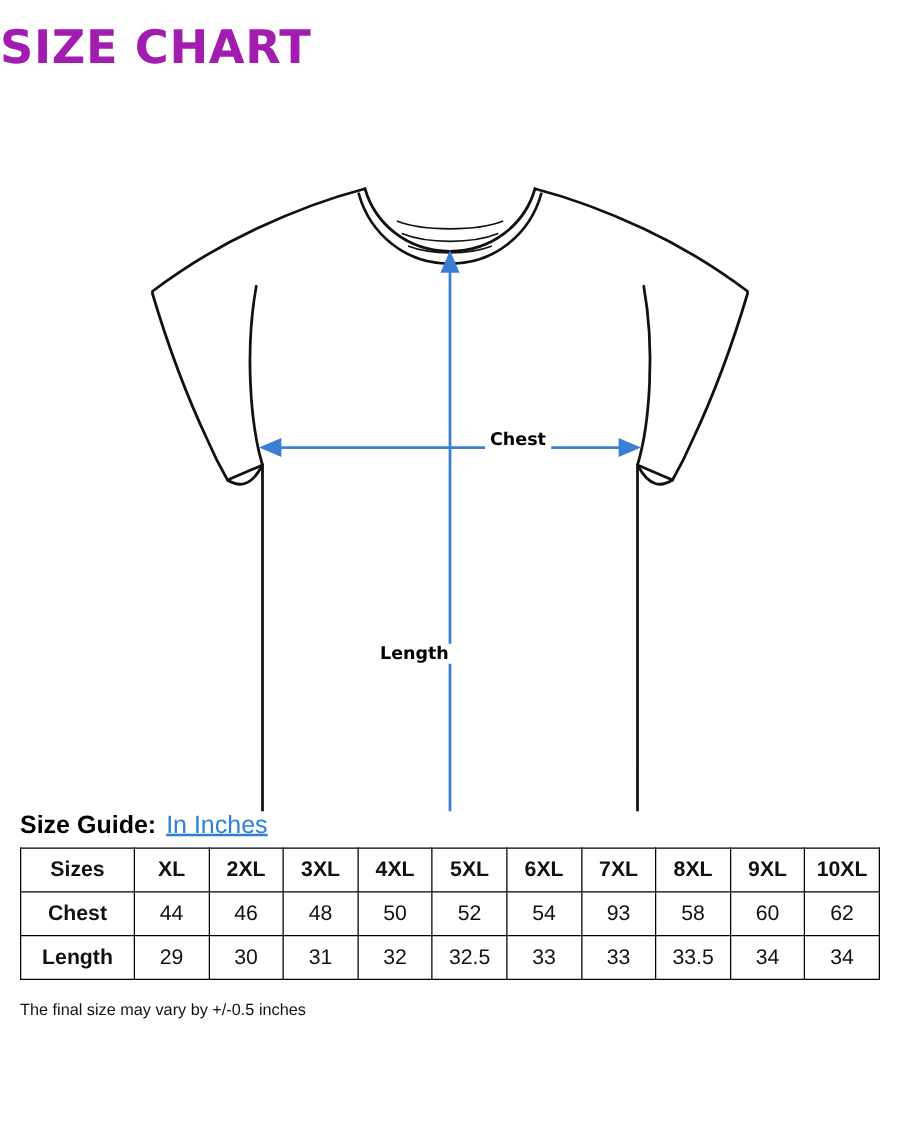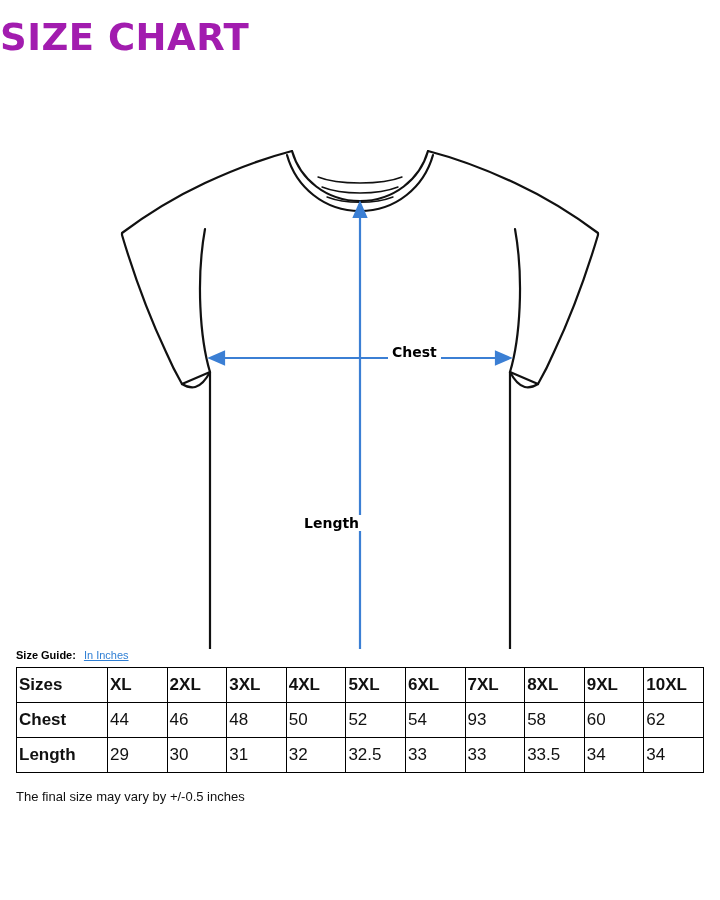--- a/index.html
+++ b/index.html
@@ -54,21 +54,21 @@
     top: 456px;
     font-size: 14px;
     font-weight: bold;
     color: #000000;
     background: #ffffff;
     padding: 0 4px;
     font-family: "DejaVu Sans", sans-serif;
   }
   .guide-row {
     margin: 0 0 6px 16px;
-    font-size: 11px;
+    font-size: 20px;
     display: flex;
     align-items: baseline;
     gap: 8px;
   }
   .guide-label {
     font-weight: bold;
     color: #000000;
   }
   .guide-units {
     color: #2f7fd4;
@@ -77,21 +77,21 @@
   }
   table.size-table {
     border-collapse: collapse;
     margin: 0 0 0 16px;
     width: 688px;
     table-layout: fixed;
   }
   table.size-table td {
     border: 1px solid #000000;
     height: 34px;
-    text-align: left;
+    text-align: center;
     font-size: 17px;
     padding: 0 2px;
   }
   table.size-table td.head {
     font-weight: bold;
   }
   table.size-table td.rowhead {
     font-weight: bold;
     width: 86px;
   }

